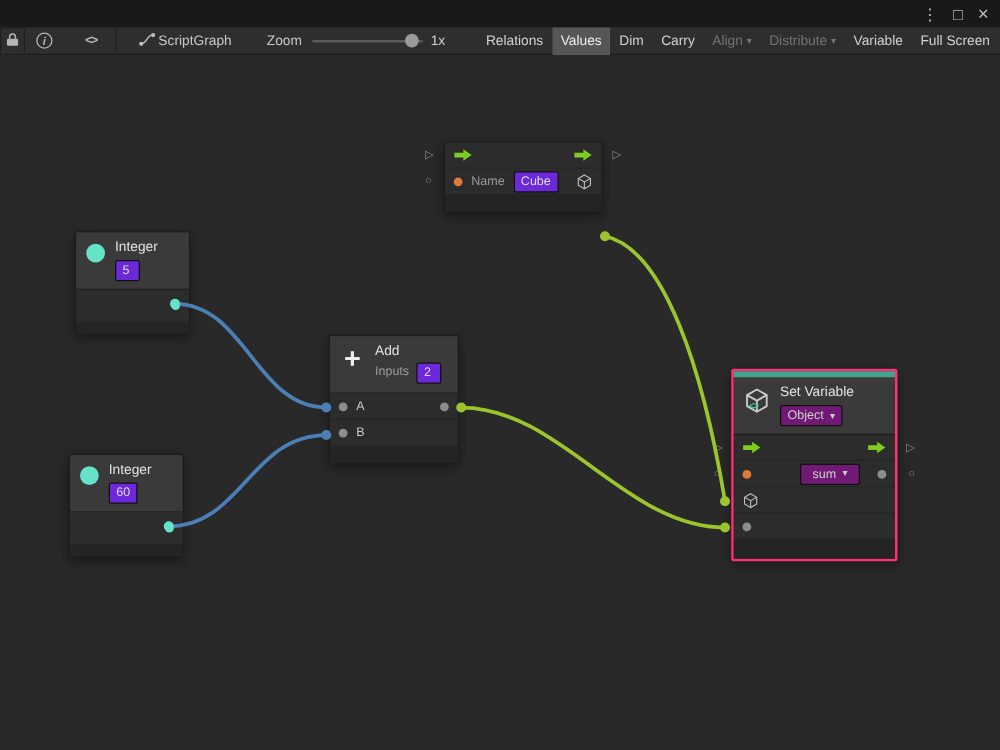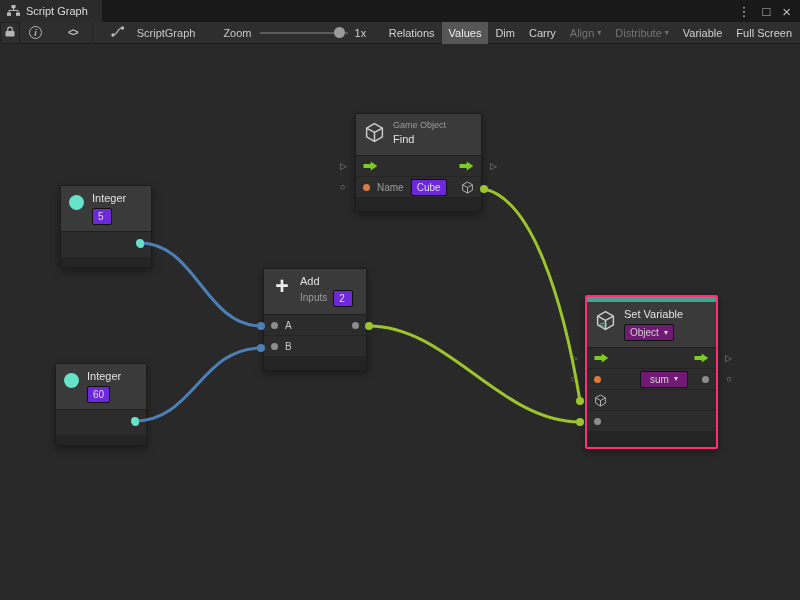--- a/index.html
+++ b/index.html
@@ -21,21 +21,21 @@
   
   .toolbar { height:22px; background:#2e2e2e; border-bottom:1px solid #1b1b1b;
              display:flex; align-items:center; font-size:11px; color:#cfcfcf; }
   .lock-seg { width:20px; height:22px; border-right:1px solid #202020;
               display:flex; align-items:center; justify-content:center; background:#2e2e2e; border:1px solid #202020; }
   .info-icon { margin-left:9px; width:13px; height:13px; border:1px solid #b5b5b5; border-radius:50%;
                display:flex; align-items:center; justify-content:center; font-size:9px; color:#b5b5b5;
                font-style:italic; font-weight:bold; }
   .code-icon { margin-left:26px; font-size:10px; letter-spacing:-1px; color:#bdbdbd; font-weight:bold; }
   .sep { width:1px; height:22px; background:#222; margin-left:14px; }
-  .graph-chip { margin-left:18px; display:flex; align-items:center; gap:12px; color:#c8c8c8; }
+  .graph-chip { margin-left:18px; display:flex; align-items:center; gap:2px; color:#c8c8c8; }
   .zoom-label { margin-left:28px; color:#c8c8c8; }
   .slider { margin-left:8px; width:88px; height:22px; position:relative; }
   .slider .track { position:absolute; top:10px; left:0; right:0; height:2px; background:#5b5b5b; }
   .slider .knob  { position:absolute; top:5px; left:74px; width:11px; height:11px;
                    border-radius:50%; background:#9a9a9a; }
   .zoom-value { margin-left:7px; }
   .tb-buttons { margin-left:auto; display:flex; align-items:stretch; height:22px; padding-right:1px;justify-content:space-between; }
   .tb-btn { background:transparent; border:none; color:#d2d2d2; font-size:11px; padding:0 7px;
             display:flex; align-items:center; gap:3px; font-family:inherit; cursor:default; }
   .tb-btn.active { background:#565656; color:#efefef; }
@@ -114,31 +114,20 @@
       <path d="M10 1.5 17.5 5.8v8.4L10 18.5 2.5 14.2V5.8Z" fill="none" stroke="currentColor" stroke-width="1.4"></path>
       <path d="M2.5 5.8 10 10l7.5-4.2M10 10v8.5" fill="none" stroke="currentColor" stroke-width="1.4"></path>
     </g>
     <g id="sym-arrow">
       <path d="M0 3.1h7.2V.4L13.8 5 7.2 9.6V6.9H0Z" fill="currentColor"></path>
     </g>
   </defs>
 </svg>
 
 <div class="titlebar">
-  <div class="tab">
-    <span>
-      <svg width="13" height="11" viewBox="0 0 13 11">
-        <rect x="4.5" y="0" width="4" height="3.2" fill="#bdbdbd"></rect>
-        <rect x="0" y="7.6" width="4" height="3.2" fill="#bdbdbd"></rect>
-        <rect x="9" y="7.6" width="4" height="3.2" fill="#bdbdbd"></rect>
-        <path d="M6.5 3v2.4M2 7.6V5.4h9v2.2" stroke="#bdbdbd" fill="none"></path>
-      </svg>
-    </span>
-    <span>Script Graph</span>
-  </div>
   <div class="win-controls">
     <span>⋮</span>
     <span>□</span>
     <span style="font-size:15px">×</span>
   </div>
 </div>
 
 <div class="toolbar">
   <div class="lock-seg">
     <span>
@@ -250,31 +239,20 @@
       <span class="dot gray"></span>
     </div>
     <div class="n-row">
       <span class="dot gray"></span>
       <span class="port-label">B</span>
     </div>
     <div class="n-foot mid"></div>
   </div>
 
   <div class="node" id="node-find">
-    <div class="n-head">
-      <span class="cube-lg">
-        <svg width="21" height="21" viewBox="0 0 20 20">
-            <use href="#sym-cube"></use>
-          </svg>
-      </span>
-      <div>
-        <div class="n-sub">Game Object</div>
-        <div class="n-title">Find</div>
-      </div>
-    </div>
     <div class="n-row">
       <span class="marker l">▷</span>
       <span class="arrow">
         <svg width="15" height="10" viewBox="0 0 14 10">
             <use href="#sym-arrow"></use>
           </svg>
       </span>
       <span class="spacer"></span>
       <span class="arrow">
         <svg width="15" height="10" viewBox="0 0 14 10">

